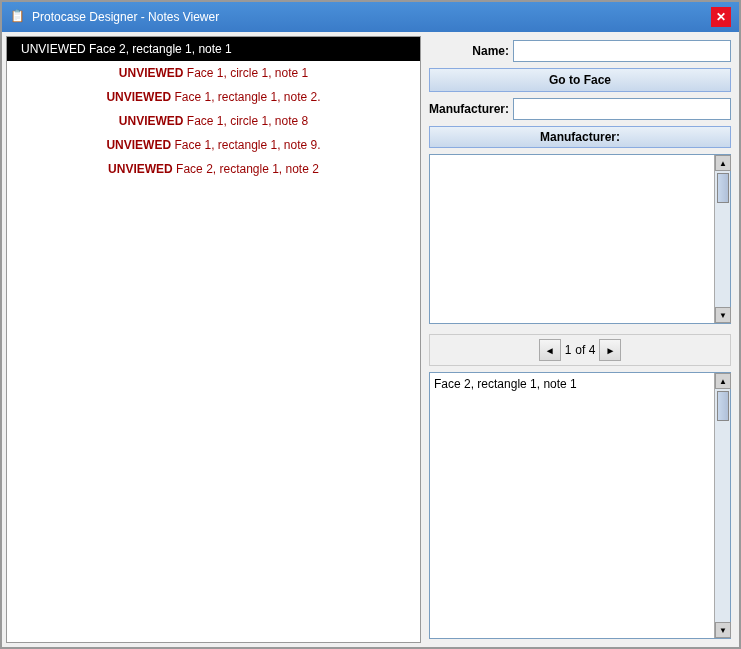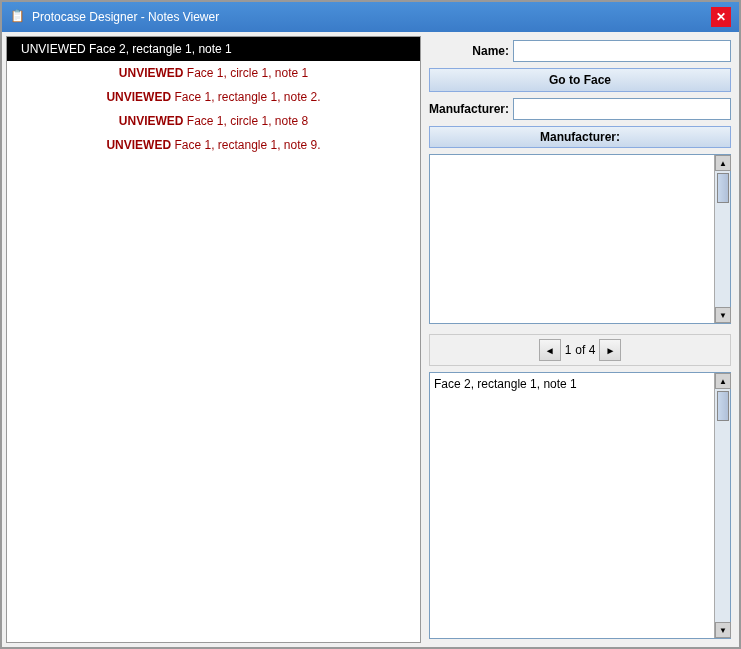--- a/index.html
+++ b/index.html
@@ -243,20 +243,23 @@
         <span class="label-prefix">UNVIEWED</span><span> Face 1, circle 1, note 1</span>
       </div>
       <div class="list-item unviewed">
         <span class="label-prefix">UNVIEWED</span><span> Face 1, rectangle 1, note 2.</span>
       </div>
       <div class="list-item unviewed">
         <span class="label-prefix">UNVIEWED</span><span> Face 1, circle 1, note 8</span>
       </div>
       <div class="list-item unviewed">
         <span class="label-prefix">UNVIEWED</span><span> Face 1, rectangle 1, note 9.</span>
+      </div>
+      <div class="list-item unviewed">
+        <span class="label-prefix">UNVIEWED</span><span> Face 2, rectangle 1, note 2</span>
       </div>
     </div>
 
     <div class="right-panel">
 
       <div class="form-row">
         <span class="form-label">Name:</span>
         <input class="form-input" type="text" value="" style="">
       </div>
 

